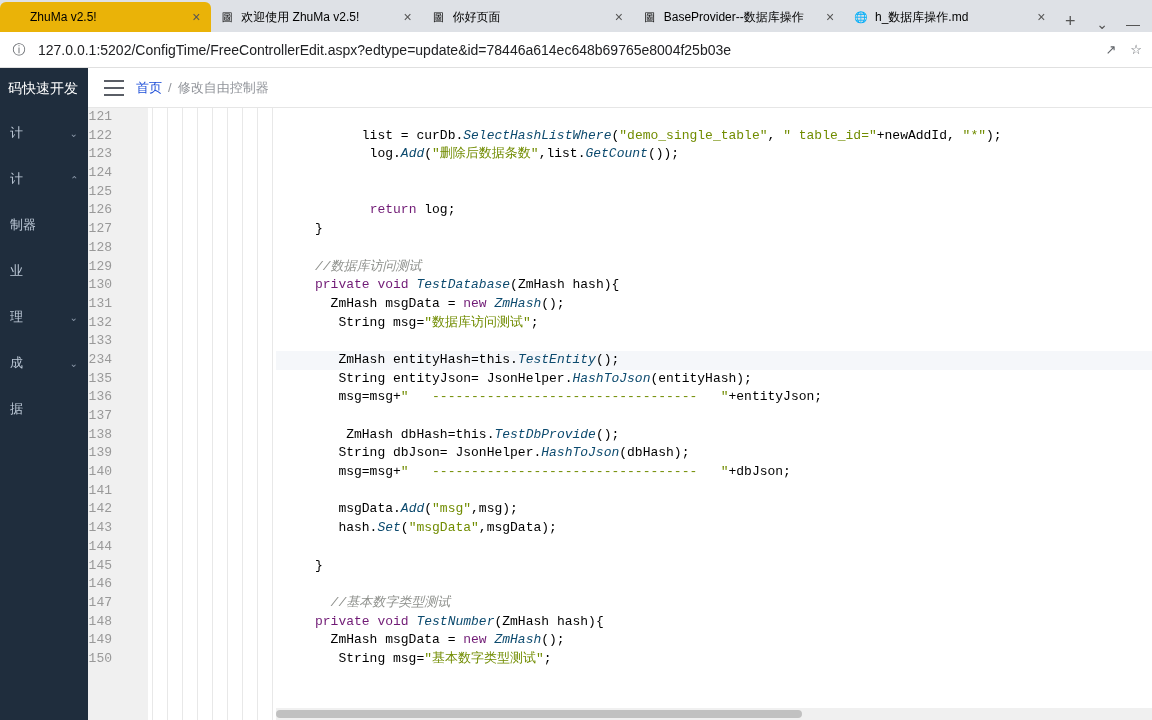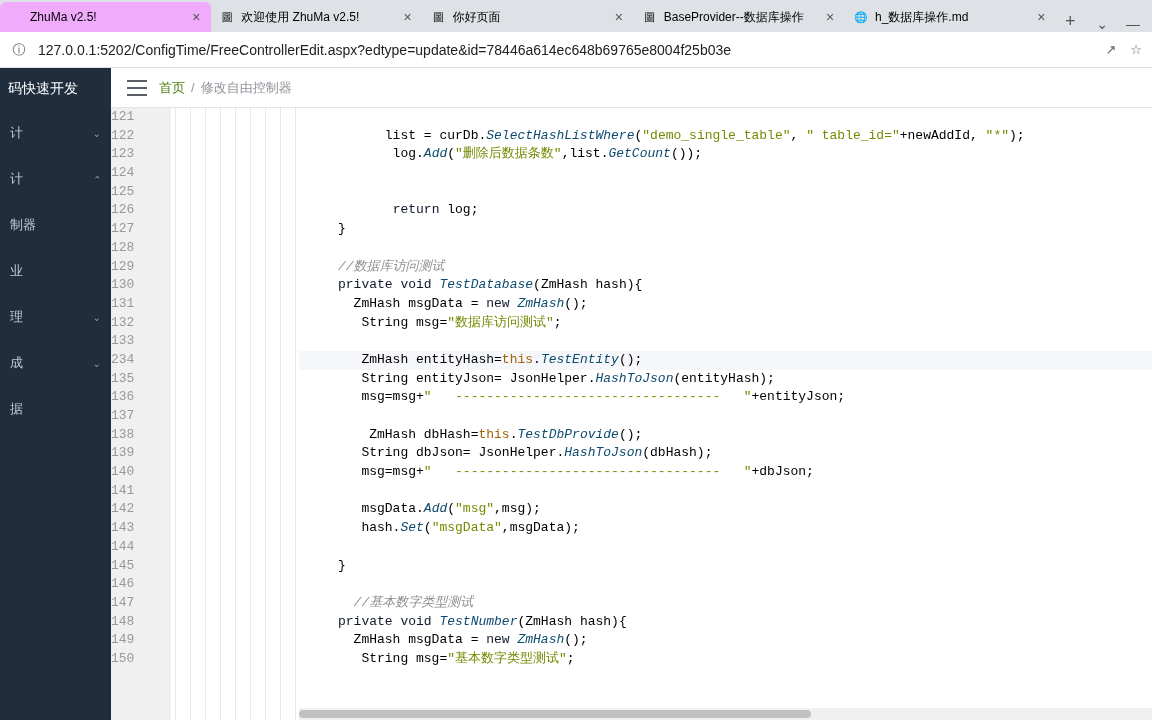--- a/index.html
+++ b/index.html
@@ -1,61 +1,61 @@
 <!DOCTYPE html>
 <html><head>
 <meta charset="utf-8">
 <style>
 * { margin: 0; padding: 0; box-sizing: border-box; }
 body { font-family: "Microsoft YaHei", Arial, sans-serif; font-size: 13px; overflow: hidden; background: #fff; }
 
 .browser-tabs { height: 32px; background: #dee1e6; display: flex; align-items: flex-end; padding-left: 0; }
 .tab { height: 30px; display: flex; align-items: center; padding: 0 8px; gap: 6px; font-size: 12px; border-radius: 6px 6px 0 0; cursor: pointer; max-width: 215px; min-width: 0; flex: 1; }
-.tab.active { background: #f0abfc; }
+.tab.active { background: #eab308; }
 .tab .favicon { width: 16px; height: 16px; flex-shrink: 0; display: inline-flex; align-items: center; justify-content: center; font-size: 11px; }
 .tab .title { white-space: nowrap; overflow: hidden; text-overflow: ellipsis; flex: 1; }
 .tab .close { width: 14px; height: 14px; flex-shrink: 0; display: inline-flex; align-items: center; justify-content: center; font-size: 14px; color: #555; }
 .tab-controls { margin-left: auto; display: flex; gap: 18px; padding: 0 12px; align-items: center; }
 .tab-controls span { font-size: 14px; color: #555; cursor: pointer; }
 .new-tab { width: 28px; display: flex; align-items: center; justify-content: center; font-size: 18px; color: #555; cursor: pointer; }
 
 .addr-bar { height: 36px; background: #fff; display: flex; align-items: center; padding: 0 10px; gap: 10px; border-bottom: 1px solid #e0e0e0; }
 .addr-icon { width: 18px; height: 18px; display: flex; align-items: center; justify-content: center; color: #5f6368; }
 .addr-input { flex: 1; font-size: 14px; color: #202124; border: none; outline: none; }
 .addr-right { display: flex; gap: 14px; align-items: center; color: #5f6368; }
 
 .app { display: flex; height: calc(720px - 68px); }
-.sidebar { width: 111px; background: #1f2d3d; color: #bfcbd9; overflow: hidden; }
+.sidebar { width: 88px; background: #1f2d3d; color: #bfcbd9; overflow: hidden; }
 .sidebar-title { padding: 12px 8px; font-size: 14px; color: #fff; font-weight: 500; white-space: nowrap; }
 .side-item { padding: 14px 10px; display: flex; align-items: center; justify-content: space-between; cursor: pointer; font-size: 13px; white-space: nowrap; }
 .side-item .chev { font-size: 10px; color: #8a97a8; }
 .side-item.expanded .chev { transform: rotate(180deg); }
 
 .main { flex: 1; display: flex; flex-direction: column; overflow: hidden; }
 .topbar { height: 40px; border-bottom: 1px solid #e6e6e6; display: flex; align-items: center; padding: 0 16px; gap: 12px; }
 .hamburger { width: 20px; height: 16px; display: flex; flex-direction: column; justify-content: space-between; cursor: pointer; }
 .hamburger span { height: 2px; background: #5a5e66; }
 .crumbs { display: flex; align-items: center; gap: 6px; font-size: 13px; color: #909399; }
-.crumbs .link { color: #4d7c0f; cursor: pointer; }
+.crumbs .link { color: #1d4ed8; cursor: pointer; }
 
 .editor { flex: 1; display: flex; overflow: hidden; position: relative; font-family: Consolas, "Courier New", monospace; font-size: 13px; }
-.gutter { width: 60px; background: #f0f0f0; text-align: left; padding-right: 12px; color: #999; user-select: none; }
+.gutter { width: 60px; background: #f0f0f0; text-align: right; padding-right: 36px; color: #999; user-select: none; }
 .gutter .ln { height: 18.7px; line-height: 18.7px; }
 .folds { width: 128px; background: #fff; position: relative; }
 .fold-line { position: absolute; top: 0; bottom: 0; width: 1px; background: #e8e8e8; }
 .code { flex: 1; background: #fff; position: relative; white-space: pre; overflow: hidden; }
 .code .row { height: 18.7px; line-height: 18.7px; position: relative; }
 .code .row.hl { background: #f5f7fa; }
 .code .row.hl::before { content: ''; position: absolute; left: -188px; top: 0; bottom: 0; width: 188px; background: #f5f7fa; z-index: -1; }
 
-.kw { color: #0f172a; }
+.kw { color: #701a75; }
 .str { color: #718c00; }
 .com { color: #8e908c; font-style: italic; }
 .fn { color: #0c4a6e; font-style: italic; }
-.this { color: #a16207; }
+.this { color: #000000; }
 
 .hscroll { position: absolute; left: 188px; right: 0; bottom: 0; height: 12px; background: #f0f0f0; }
 .hscroll-thumb { position: absolute; left: 0; top: 2px; height: 8px; width: 60%; background: #c1c1c1; border-radius: 4px; }
 </style>
 </head>
 <body>
 
 <div class="browser-tabs" id="tabstrip">
     <div class="tab active">
       <span class="favicon"></span>

